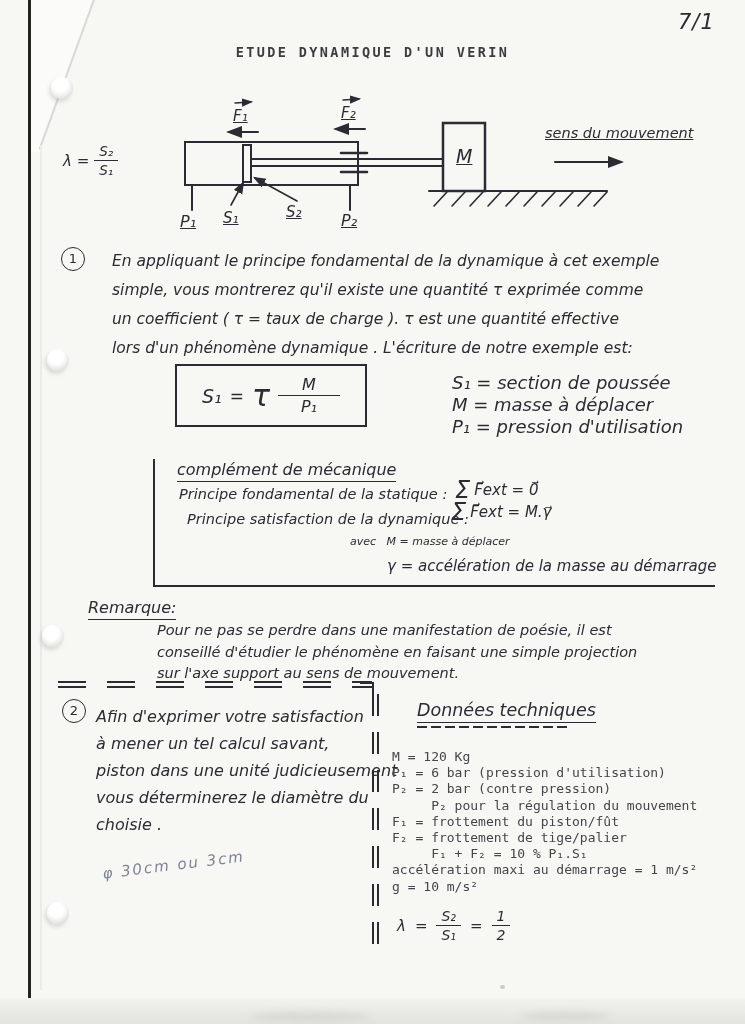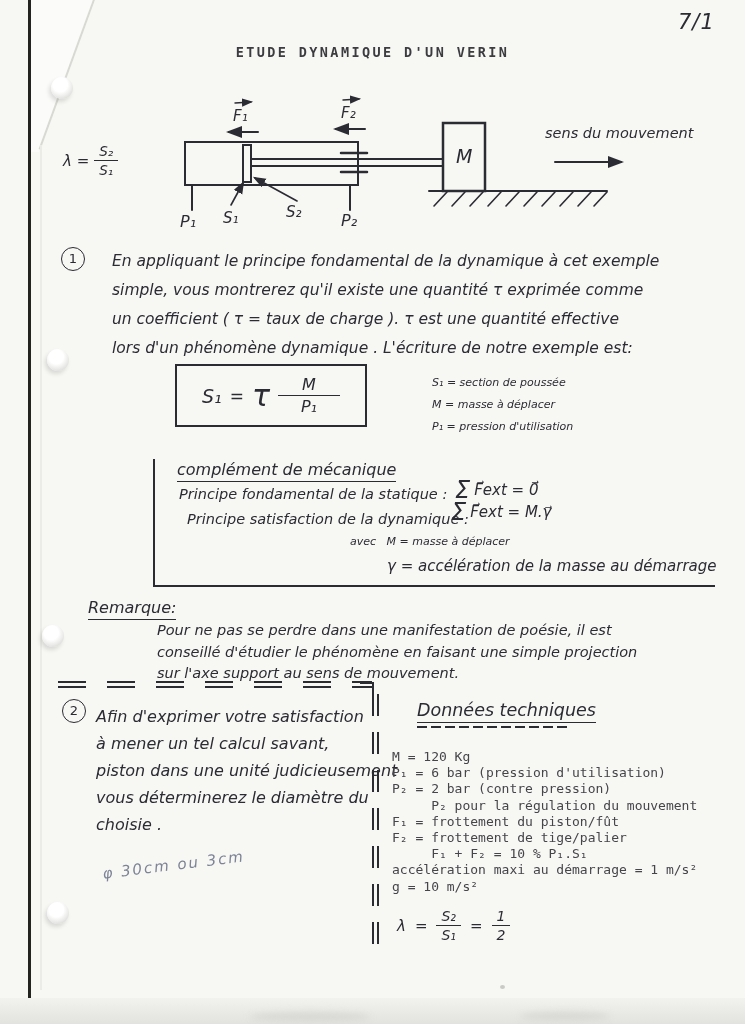--- a/index.html
+++ b/index.html
@@ -34,21 +34,21 @@
   
   .frac{display:inline-block;text-align:center;vertical-align:middle;}
   .frac .num{display:block;border-bottom:1.6px solid currentColor;padding:0 5px 1px;}
   .frac .den{display:block;padding-top:1px;}
   
   .fbox{position:absolute;left:175px;top:364px;width:188px;height:59px;border:2px solid #2b2b33;
     display:flex;align-items:center;justify-content:center;gap:8px;}
   .fbox .s1{font-size:19px;} .fbox .eq{font-size:17px;} .fbox .tau{font-size:30px;line-height:1;}
   .fbox .frac{font-size:16px;min-width:62px;}
   
-  .legend{position:absolute;left:432px;top:372px;font-size:11px;line-height:22px;}
+  .legend{position:absolute;left:452px;top:372px;font-size:18px;line-height:22px;}
   
   .comp-box{position:absolute;left:153px;top:459px;width:560px;height:126px;
     border-left:2px solid #2b2b33;border-bottom:2px solid #2b2b33;}
   .comp-title{position:absolute;left:22px;top:1px;font-size:16px;}
   .comp-row-label{position:absolute;font-size:14.5px;white-space:nowrap;}
   .comp-formula{position:absolute;font-size:15px;white-space:nowrap;}
   .sigma{font-size:24px;vertical-align:-3px;margin-right:4px;}
   
   .rem-head{position:absolute;left:88px;top:598px;font-size:16px;}
   .rem-lines{position:absolute;left:157px;top:620px;font-size:14.5px;line-height:21.5px;}
@@ -72,21 +72,21 @@
   .don-head-line2{position:absolute;left:417px;top:726px;width:150px;height:2px;
     background:repeating-linear-gradient(90deg,#2b2b33 0 10px,transparent 10px 14px);}
   .don-block{position:absolute;left:392px;top:749px;font-size:13px;line-height:16.2px;}
   .typed-line{white-space:pre;}
   
   .lam{position:absolute;left:397px;top:908px;font-size:15px;display:flex;align-items:center;gap:9px;}
   .lam .frac{font-size:14px;}
   
   .diagram{position:absolute;left:55px;top:95px;width:660px;height:152px;}
   .diagram svg{position:absolute;left:0;top:0;}
-  .dlabel{position:absolute;white-space:nowrap;}
+  .dlabel{position:absolute;white-space:nowrap;text-decoration:underline;}
   .lambda-note{position:absolute;left:8px;top:48px;font-size:15px;display:flex;align-items:center;gap:5px;}
   .lambda-note .frac{font-size:13.5px;}
 </style>
 </head>
 <body>
 
 <div class="scan">
 
   <div class="fold-bright"></div>
   <div class="fold-line"></div>

